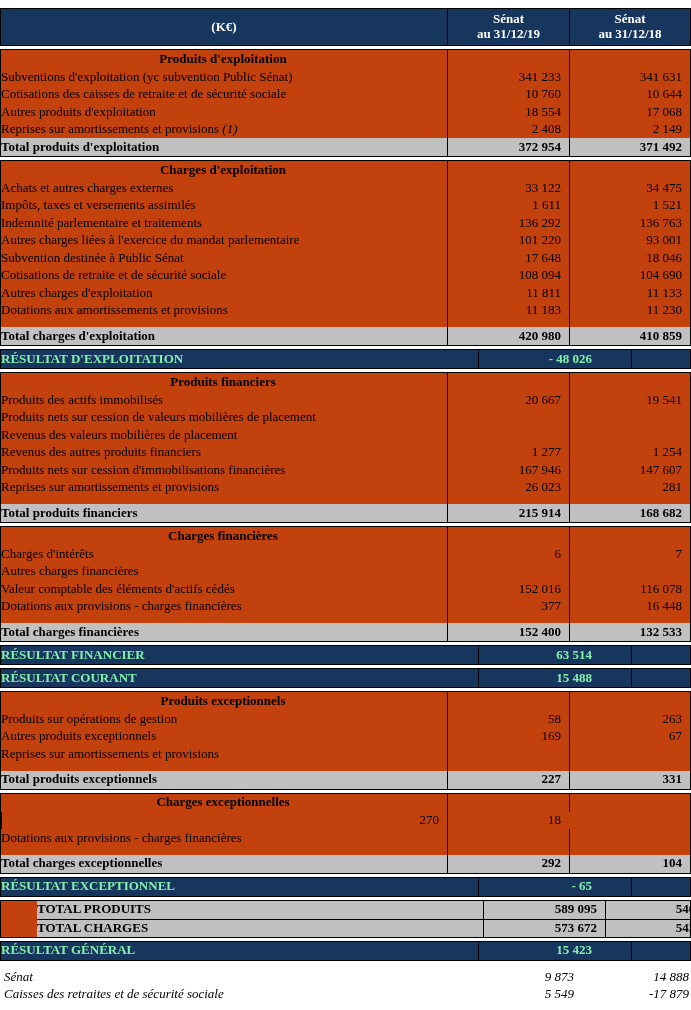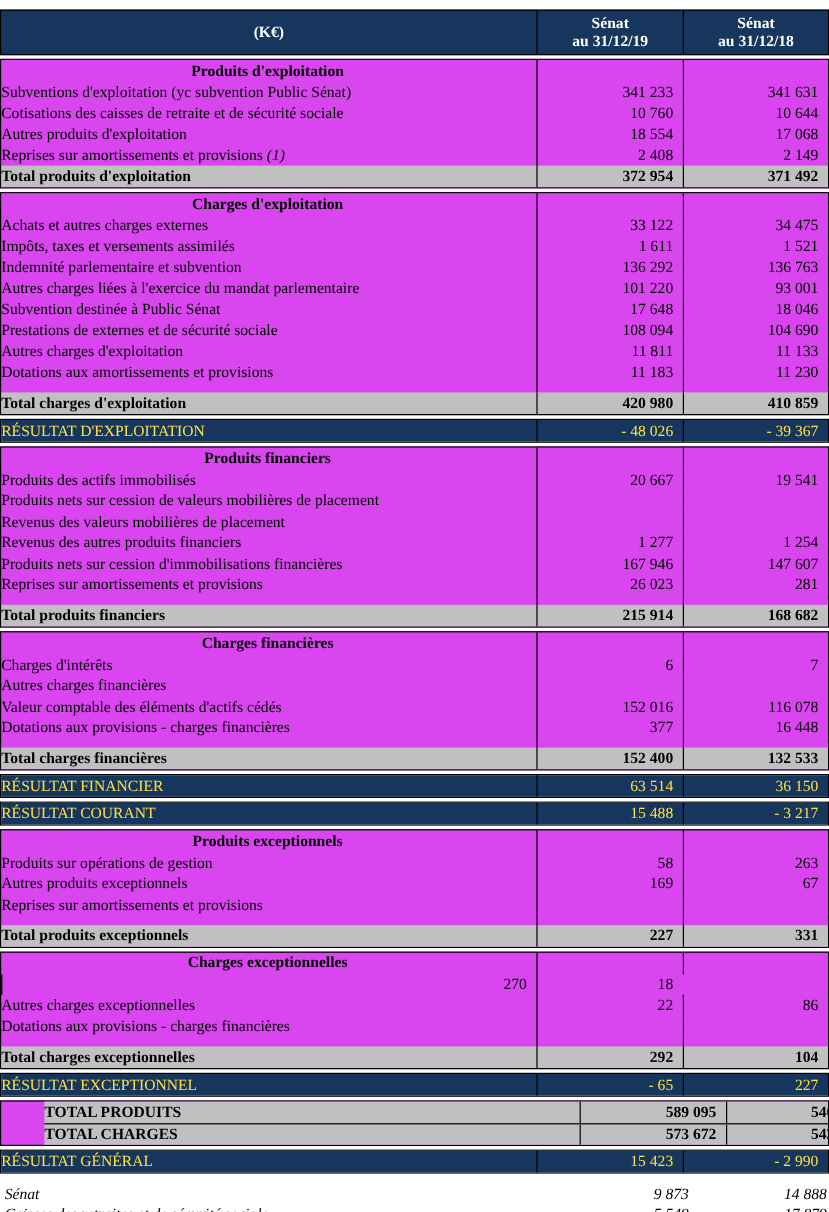--- a/index.html
+++ b/index.html
@@ -8,21 +8,21 @@
     width: 691px;
     font-family: "Liberation Serif", "DejaVu Serif", serif;
     font-size: 13px;
     color: #000;
   }
   .statement { width: 691px; padding-top: 8px; }
   .block {
     width: 691px;
     border: 1px solid #000;
     margin-bottom: 3px;
-    background: #d946ef;
+    background: #c2410c;
   }
   .row {
     display: grid;
     grid-template-columns: 446px 122px 121px;
     align-items: stretch;
     min-height: 17.5px;
   }
   .cell { display: flex; align-items: center; line-height: 1.1; }
   .lbl { padding-left: 0; padding-right: 2px; }
   .val {
@@ -31,21 +31,21 @@
     text-align: right;
     padding-right: 8px;
   }
   .title-row { min-height: 18px; }
   .title-row .lbl { justify-content: center; font-weight: bold; padding-left: 0; }
   .spacer { min-height: 8px; }
   .total-row { background: #C0C0C0; font-weight: bold; min-height: 18px; }
   .grand-row { background: #C0C0C0; font-weight: bold; min-height: 18px; margin-left: 36px; }
   .grand-row.second { border-top: 1px solid #000; }
   .result-block { background: #17365D; }
-  .result-row { background: #17365D; color: #fde047; font-weight: normal; min-height: 18px; }
+  .result-row { background: #17365D; color: #86efac; font-weight: bold; min-height: 18px; gap: 31px; }
   .result-row .val { border-left-color: #000; }
   .ital { font-style: italic; }
 
   
   .header-block { background: #17365D; }
   .header-row { min-height: 36px; color: #fff; font-weight: bold; }
   .hcell { display: flex; flex-direction: column; align-items: center; justify-content: center; line-height: 1.15; }
   .hval { border-left: 1px solid #000; }
 
   
@@ -123,36 +123,36 @@
           <div class="cell lbl">Achats et autres charges externes</div>
           <div class="cell val">33 122</div>
           <div class="cell val">34 475</div>
         </div>
         <div class="row item-row">
           <div class="cell lbl">Impôts, taxes et versements assimilés</div>
           <div class="cell val">1 611</div>
           <div class="cell val">1 521</div>
         </div>
         <div class="row item-row">
-          <div class="cell lbl">Indemnité parlementaire et subvention</div>
+          <div class="cell lbl">Indemnité parlementaire et traitements</div>
           <div class="cell val">136 292</div>
           <div class="cell val">136 763</div>
         </div>
         <div class="row item-row">
           <div class="cell lbl">Autres charges liées à l'exercice du mandat parlementaire</div>
           <div class="cell val">101 220</div>
           <div class="cell val">93 001</div>
         </div>
         <div class="row item-row">
           <div class="cell lbl">Subvention destinée à Public Sénat</div>
           <div class="cell val">17 648</div>
           <div class="cell val">18 046</div>
         </div>
         <div class="row item-row">
-          <div class="cell lbl">Prestations de externes et de sécurité sociale</div>
+          <div class="cell lbl">Cotisations de retraite et de sécurité sociale</div>
           <div class="cell val">108 094</div>
           <div class="cell val">104 690</div>
         </div>
         <div class="row item-row">
           <div class="cell lbl">Autres charges d'exploitation</div>
           <div class="cell val">11 811</div>
           <div class="cell val">11 133</div>
         </div>
         <div class="row item-row">
           <div class="cell lbl">Dotations aux amortissements et provisions</div>
@@ -309,25 +309,20 @@
       </div>
       <div class="block section-block">
         <div class="row title-row">
           <div class="cell lbl">Charges exceptionnelles</div>
           <div class="cell val"></div>
           <div class="cell val"></div>
         </div>
         <div class="row item-row">
           <div class="cell val">270</div>
           <div class="cell val">18</div>
-        </div>
-        <div class="row item-row">
-          <div class="cell lbl">Autres charges exceptionnelles</div>
-          <div class="cell val">22</div>
-          <div class="cell val">86</div>
         </div>
         <div class="row item-row">
           <div class="cell lbl">Dotations aux provisions - charges financières</div>
           <div class="cell val"></div>
           <div class="cell val"></div>
         </div>
         <div class="row spacer">
           <div class="cell lbl"></div>
           <div class="cell val"></div>
           <div class="cell val"></div>

